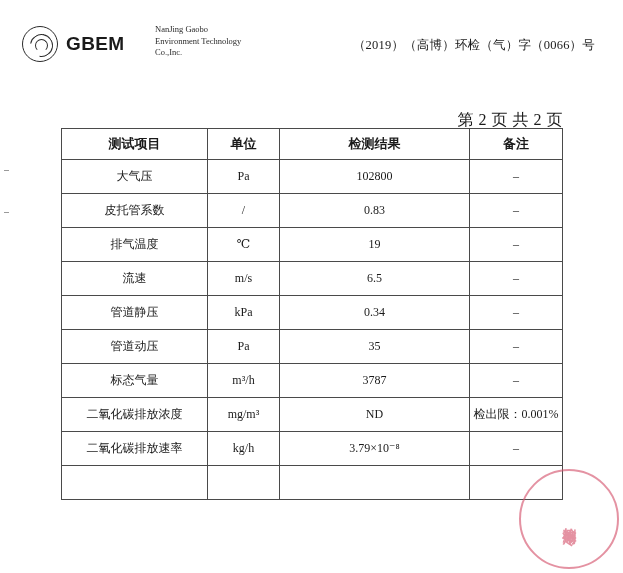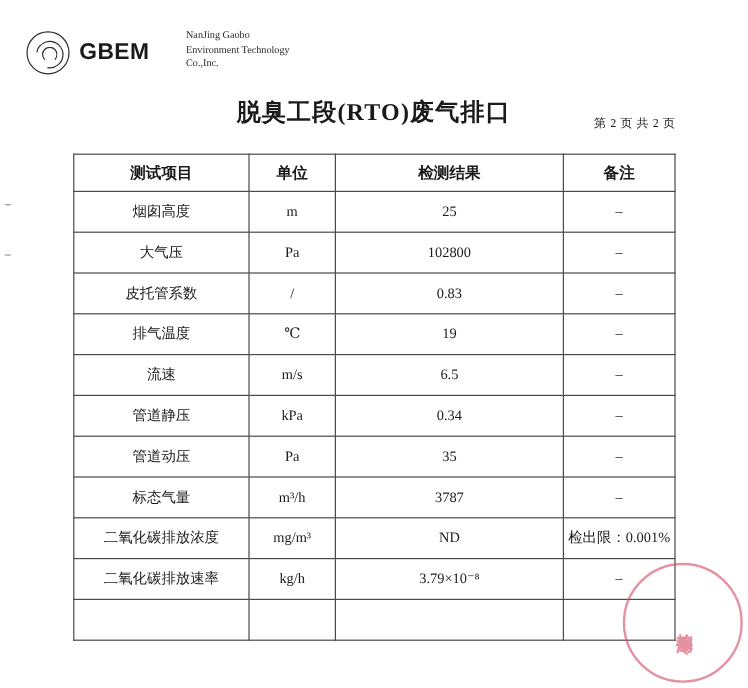--- a/index.html
+++ b/index.html
@@ -103,23 +103,23 @@
     left: 0;
     width: 623px;
     text-align: center;
     font-size: 20px;
     font-weight: bold;
     letter-spacing: 1px;
     font-family: "Liberation Serif", "DejaVu Serif", serif;
   }
   .page-no {
     position: absolute;
-    top: 96px;
+    top: 110px;
     right: 60px;
-    font-size: 10px;
+    font-size: 16px;
     letter-spacing: 0.5px;
   }
 
   
   .table-wrap {
     position: absolute;
     top: 128px;
     left: 61px;
     width: 501px;
   }
@@ -200,49 +200,43 @@
   <div class="header">
     <div class="brand">
       <div class="brand-logo"></div>
       <div class="brand-name">GBEM</div>
     </div>
     <div class="brand-en">
       <div>NanJing Gaobo</div>
       <div>Environment Technology</div>
       <div>Co.,Inc.</div>
     </div>
+    <div class="doc-code">（2019）（高博）环检（气）字（0066）号</div>
   </div>
 
-  <div class="title">脱臭工段(RTO)废气排口</div>
   <div class="page-no">第 2 页 共 2 页</div>
 
   <div class="table-wrap">
     <table class="report">
       <colgroup>
         <col class="col-item">
           <col class="col-unit">
           <col class="col-result">
           <col class="col-remark">
       </colgroup>
       <thead>
         <tr>
           <th>测试项目</th>
           <th>单位</th>
           <th>检测结果</th>
           <th>备注</th>
         </tr>
       </thead>
       <tbody>
         <tr>
-          <td>烟囱高度</td>
-          <td class="unit-cell">m</td>
-          <td class="result-cell">25</td>
-          <td class="remark-cell">–</td>
-        </tr>
-        <tr>
           <td>大气压</td>
           <td class="unit-cell">Pa</td>
           <td class="result-cell">102800</td>
           <td class="remark-cell">–</td>
         </tr>
         <tr>
           <td>皮托管系数</td>
           <td class="unit-cell">/</td>
           <td class="result-cell">0.83</td>
           <td class="remark-cell">–</td>

